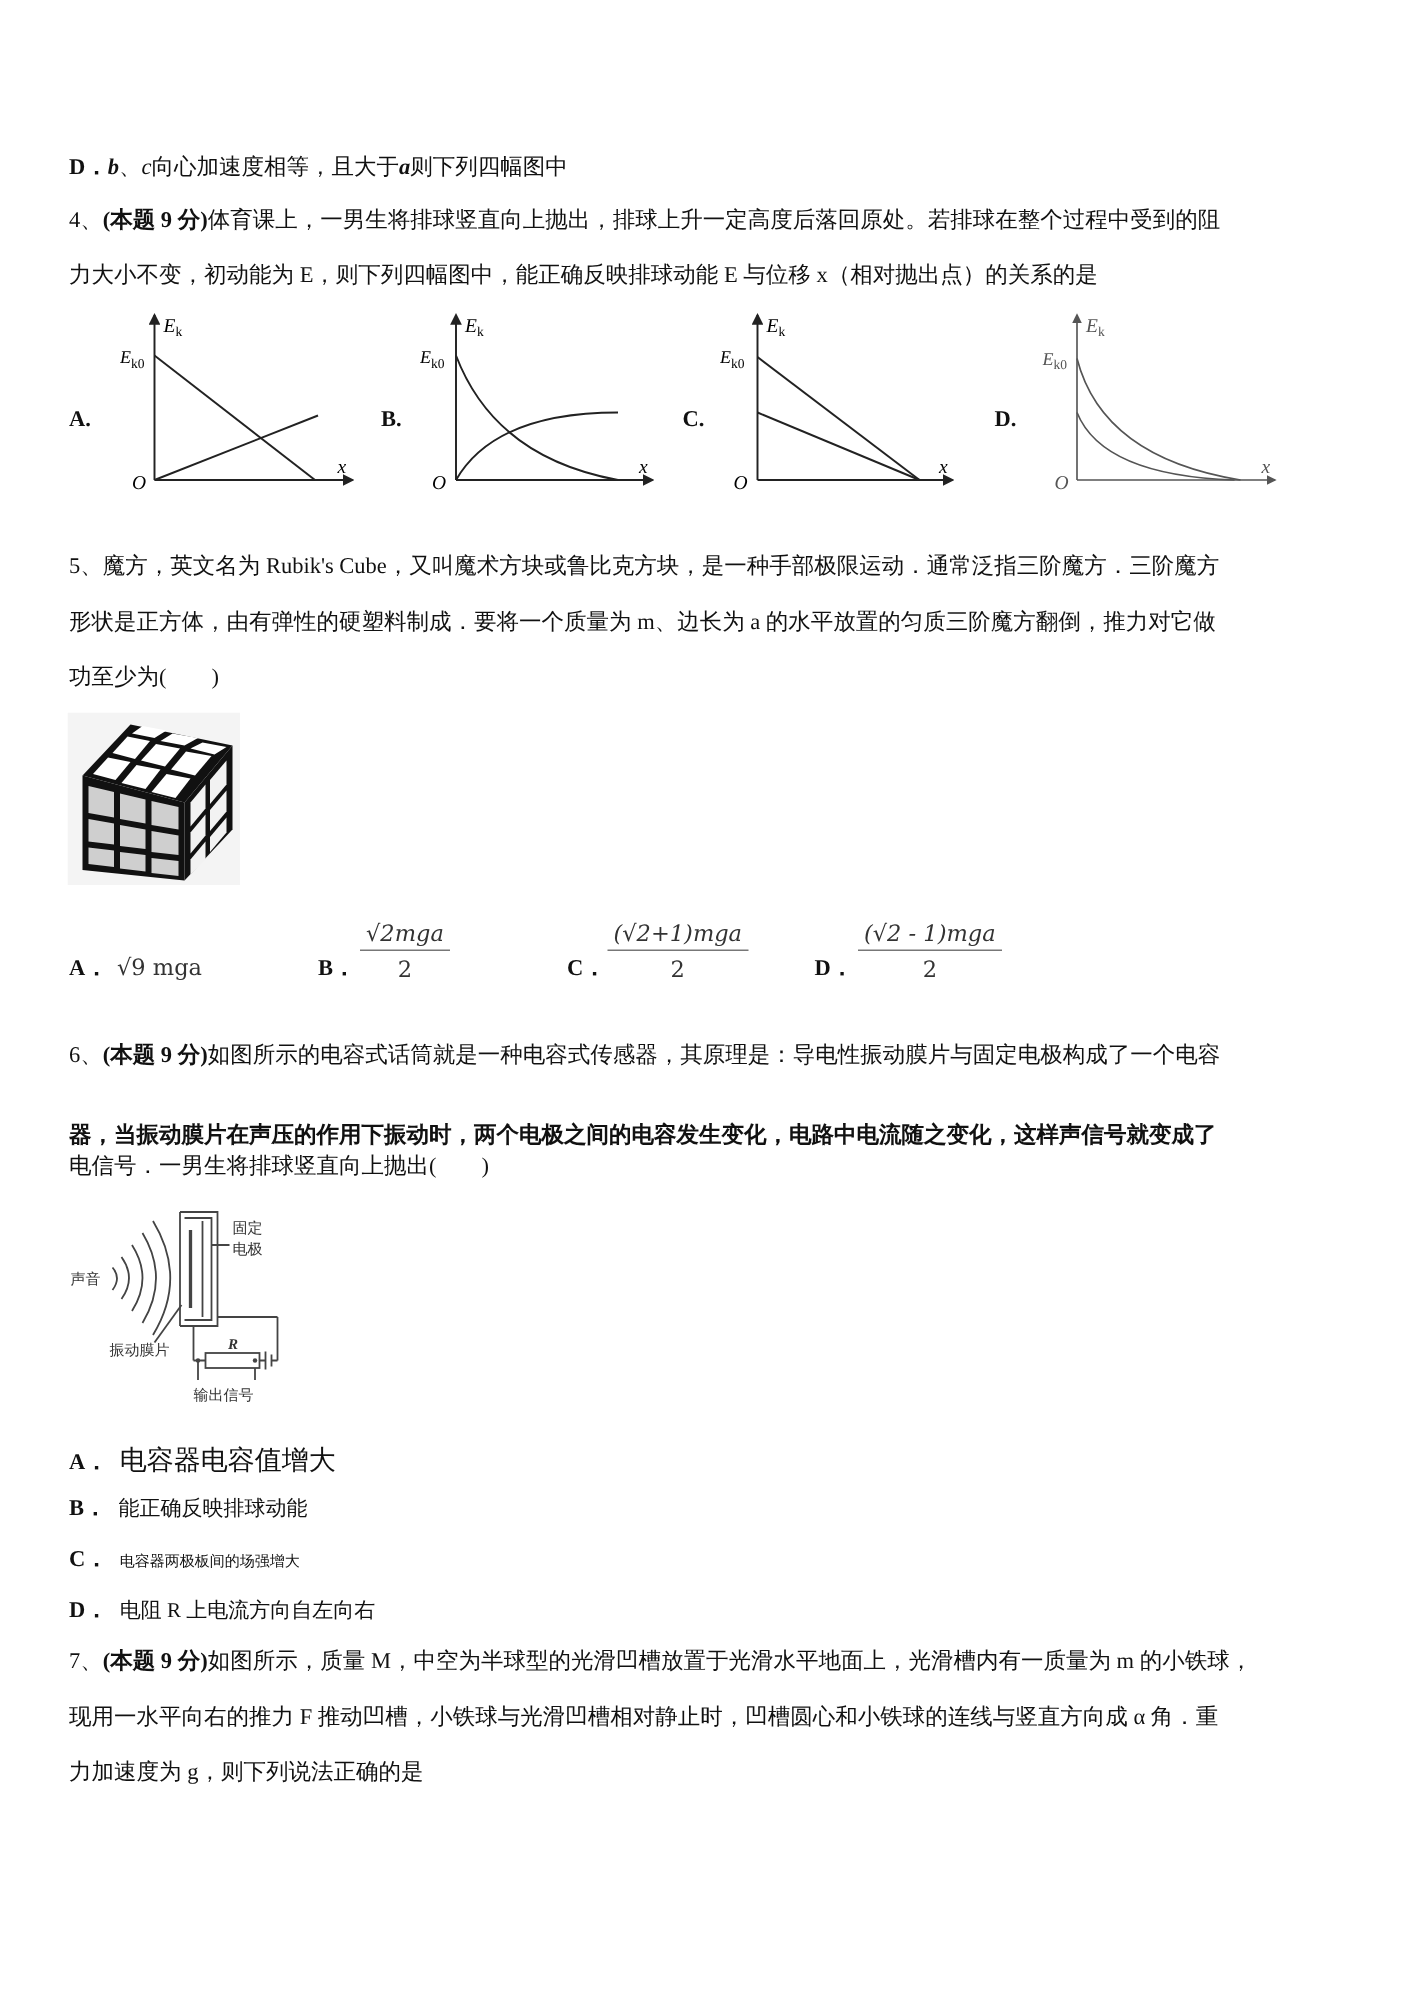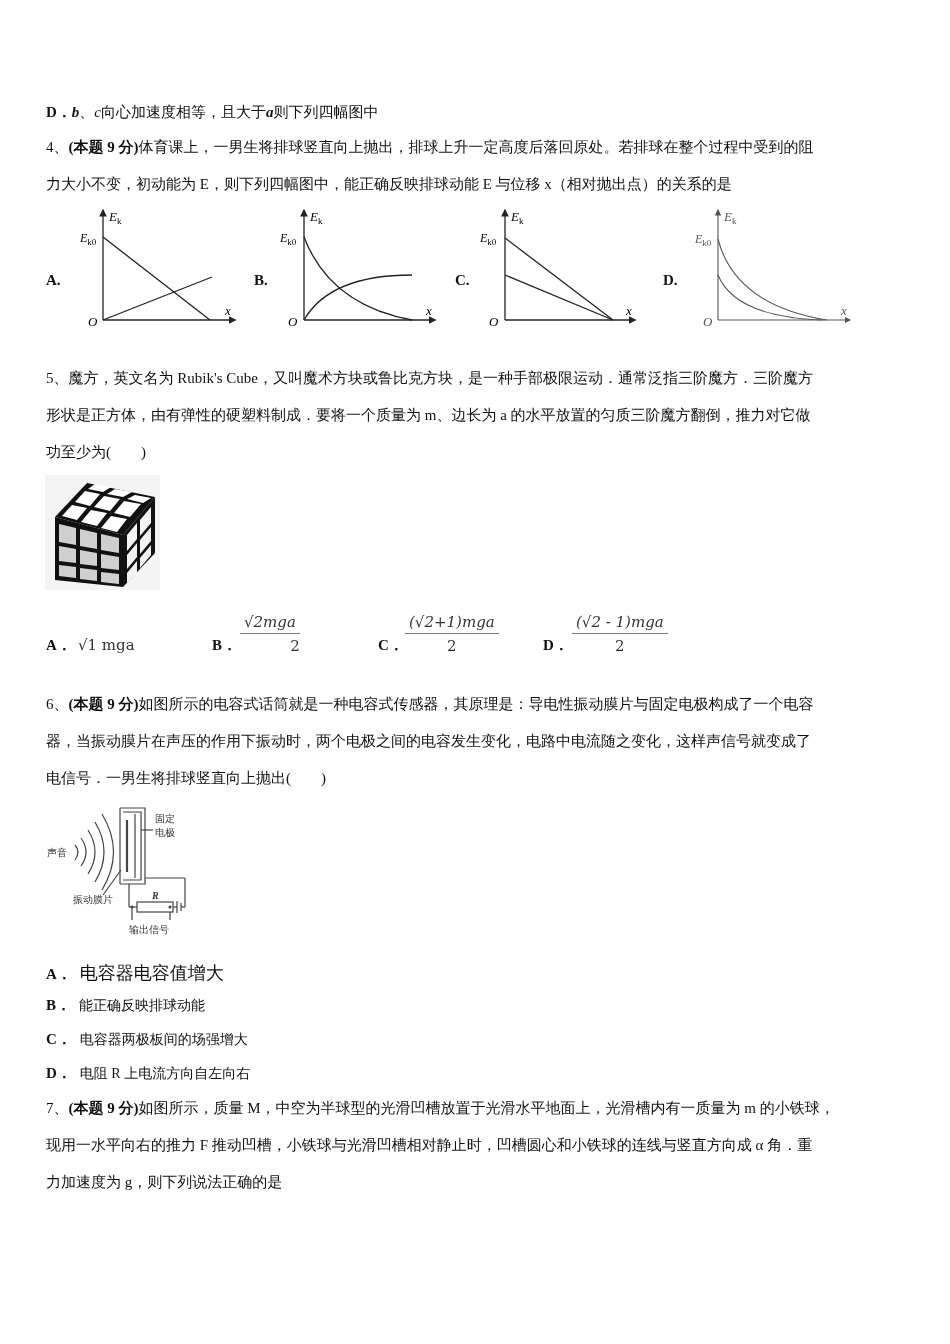--- a/index.html
+++ b/index.html
@@ -141,45 +141,45 @@
     <polygon points="95,45 106,32 106,48 95,61"></polygon>
     <polygon points="82,80 92,68 92,82 82,94"></polygon>
     <polygon points="95,65 106,52 106,66 95,79"></polygon>
     <polygon points="82,98 92,86 92,98 82,108"></polygon>
     <polygon points="95,83 106,70 106,80 95,93"></polygon>
   </g>
 </svg>
 
 <div class="opt-label" style="left:46px; top:636px;">A．</div>
 <div style="position:absolute; left:78px; top:636px; font-size:15px; white-space:nowrap;">
-  <span style="font-family:'DejaVu Serif',serif; color:#333;">√1 mga</span>
+  <span style="font-family:'DejaVu Serif',serif; color:#333;">√9 mga</span>
 </div>
 
 <div class="opt-label" style="left:212px; top:636px;">B．</div>
-<div class="frac" style="left:240px; top:613px;text-align:right;">
+<div class="frac" style="left:240px; top:613px;">
   <div class="num">√2mga</div>
   <div class="den">2</div>
 </div>
 
 <div class="opt-label" style="left:378px; top:636px;">C．</div>
 <div class="frac" style="left:405px; top:613px;">
   <div class="num">(√2+1)mga</div>
   <div class="den">2</div>
 </div>
 
 <div class="opt-label" style="left:543px; top:636px;">D．</div>
 <div class="frac" style="left:572px; top:613px;">
   <div class="num">(√2 - 1)mga</div>
   <div class="den">2</div>
 </div>
 
 <div class="line" style="top:694px;">
   <span>6、</span><span class="b">(本题 9 分)</span><span>如图所示的电容式话筒就是一种电容式传感器，其原理是：导电性振动膜片与固定电极构成了一个电容</span>
 </div>
-<div class="line" style="top:731px;">器，当振动膜片在声压的作用下振动时，两个电极之间的电容发生变化，电路中电流随之变化，这样声信号就变成了</div>
+<div class="line" style="top:747px;font-weight:bold;">器，当振动膜片在声压的作用下振动时，两个电极之间的电容发生变化，电路中电流随之变化，这样声信号就变成了</div>
 <div class="line" style="top:768px;">电信号．一男生将排球竖直向上抛出(　　)</div>
 
 <svg class="fig" style="left:45px; top:800px;" width="160" height="140">
   <g stroke="#444" fill="none" stroke-width="1.2">
 
     <path d="M30,45 Q36,52 30,60"></path>
     <path d="M36,38 Q46,52 36,66"></path>
     <path d="M43,30 Q57,52 43,74"></path>
     <path d="M50,22 Q68,52 50,82"></path>
     <path d="M57,14 Q80,52 57,90"></path>
@@ -217,21 +217,21 @@
   <text x="84" y="133" font-size="10" fill="#333" font-family="DejaVu Sans, sans-serif">输出信号</text>
 </svg>
 
 <div class="choice" style="top:961px;">
   <span class="lbl">A．</span><span style="font-family:Liberation Serif, serif; font-size:18px;">电容器电容值增大</span>
 </div>
 <div class="choice" style="top:996px;">
   <span class="lbl">B．</span><span style="font-family:'DejaVu Sans',sans-serif; font-size:14px;">能正确反映排球动能</span>
 </div>
 <div class="choice" style="top:1030px;">
-  <span class="lbl">C．</span><span style="font-family:'DejaVu Sans',sans-serif; font-size:14px;">电容器两极板间的场强增大</span>
+  <span class="lbl">C．</span><span style="font-family:'DejaVu Sans',sans-serif; font-size:10px;">电容器两极板间的场强增大</span>
 </div>
 <div class="choice" style="top:1064px;">
   <span class="lbl">D．</span><span style="font-family:Liberation Serif, serif; font-size:14px;margin-top:16px;">电阻 R 上电流方向自左向右</span>
 </div>
 
 <div class="line" style="top:1098px;">
   <span>7、</span><span class="b">(本题 9 分)</span><span>如图所示，质量 M，中空为半球型的光滑凹槽放置于光滑水平地面上，光滑槽内有一质量为 m 的小铁球，</span>
 </div>
 <div class="line" style="top:1135px;">现用一水平向右的推力 F 推动凹槽，小铁球与光滑凹槽相对静止时，凹槽圆心和小铁球的连线与竖直方向成 α 角．重</div>
 <div class="line" style="top:1172px;">力加速度为 g，则下列说法正确的是</div>

